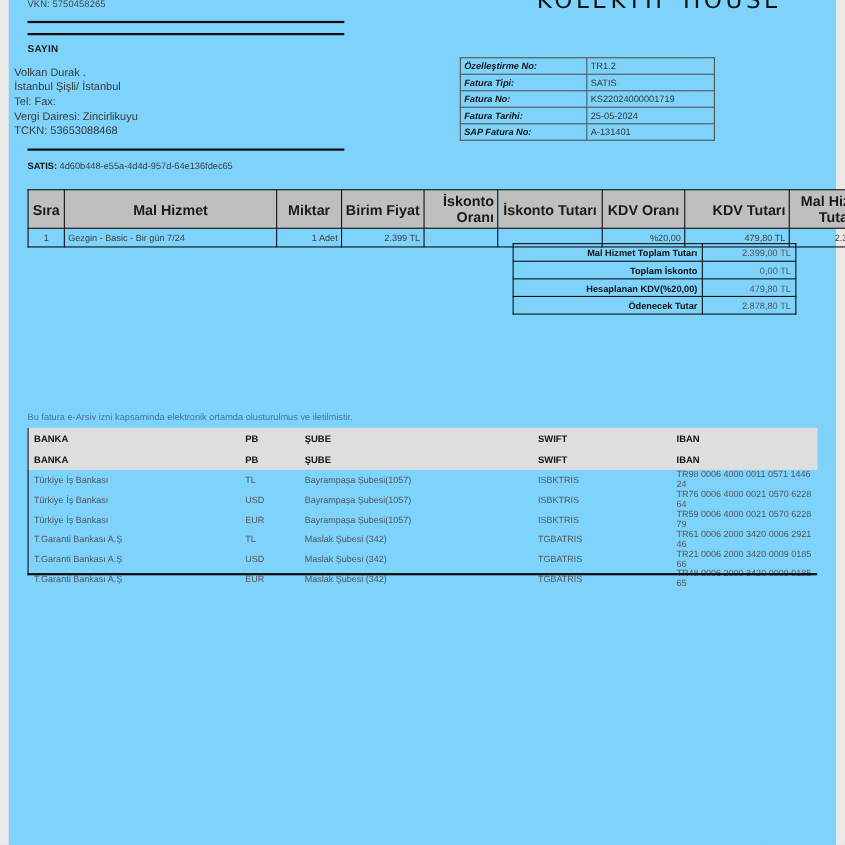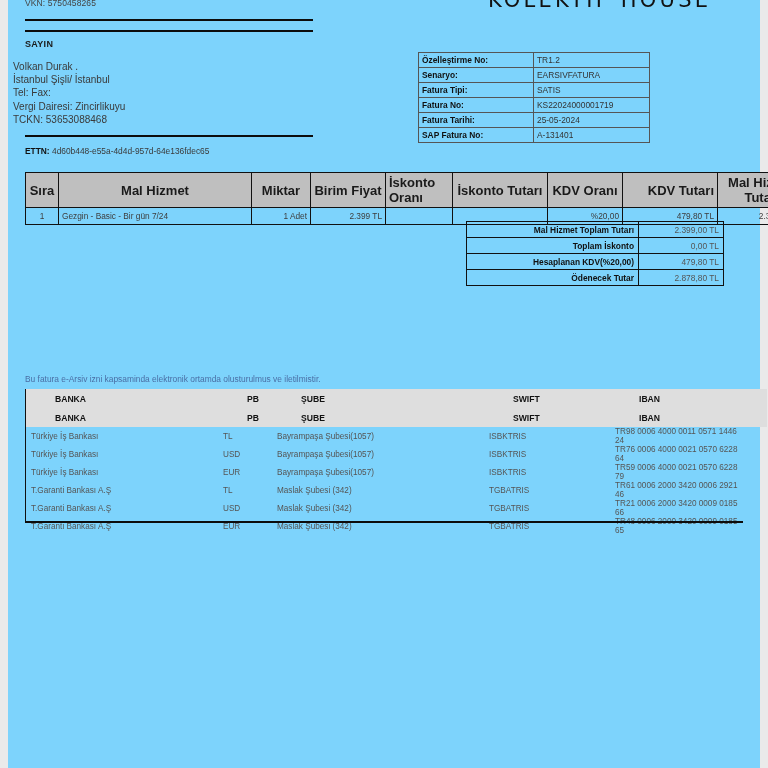--- a/index.html
+++ b/index.html
@@ -53,41 +53,41 @@
   
   .meta{
     position:absolute;left:410px;top:52px;width:232px;
     border-collapse:collapse;table-layout:fixed;
   }
   .meta td{
     border:1px solid #555;
     font-size:8.4px;padding:1px 3px;height:12px;
     color:#333;
   }
-  .meta td.k{width:108px;font-weight:bold;color:#111;}
+  .meta td.k{width:108px;font-weight:bold;color:#111;font-style:italic;}
 
   
   .items{
     position:absolute;left:17px;top:172px;width:718px;
     border-collapse:collapse;table-layout:fixed;
   }
   .items th{
     background:#bfbfbf;border:1.6px solid #111;
     font-size:13px;color:#1a1a1a;font-weight:bold;
     height:32px;padding:1px 3px;vertical-align:middle;
   }
   .items td{
     border:1.6px solid #111;font-size:8.3px;color:#3d3d3d;
     height:14px;padding:1px 3px;
   }
   .c-sira{width:26px;text-align:center;}
   .c-mal{width:186px;text-align:center;}
   .c-mik{width:52px;text-align:center;}
   .c-bf{width:68px;text-align:center;}
-  .c-isko{width:60px;text-align:left;}
+  .c-isko{width:60px;text-align:right;}
   .c-iskt{width:88px;text-align:center;}
   .c-kdvo{width:68px;text-align:center;}
   .c-kdvt{width:88px;text-align:right;}
   .c-mht{width:82px;text-align:center;}
   td.c-mal{text-align:left;}
   td.c-mik,td.c-bf,td.c-kdvo,td.c-kdvt,td.c-mht{text-align:right;}
 
   
   .totals{
     position:absolute;left:458px;top:221px;width:258px;
@@ -113,21 +113,21 @@
   .notefoot{
     position:absolute;left:17px;top:374px;
     font-size:8.4px;color:#4a6fa5;
   }
 
   
   .bankwrap{
     position:absolute;left:17px;top:389px;width:718px;
   }
   .bankhead{
-    background:#dedede;width:100%;height:38px;position:relative;padding-left:24px;
+    background:#dedede;width:100%;height:38px;position:relative;
   }
   .bank{
     width:100%;border-collapse:collapse;table-layout:fixed;
   }
   .bank th{
     font-size:8.6px;font-weight:bold;color:#111;text-align:left;
     height:19px;padding:0 0 0 6px;background:#dedede;
   }
   .bank td{
     font-size:8.2px;color:#555;text-align:left;
@@ -166,33 +166,29 @@
   <div class="addr">
     <div>Volkan Durak   .</div>
     <div>İstanbul Şişli/ İstanbul</div>
     <div>Tel: Fax:</div>
     <div>Vergi Dairesi: Zincirlikuyu</div>
     <div>TCKN: 53653088468</div>
   </div>
 
   <div class="rule r3"></div>
   <div class="ettn">
-    <b>ETTN:</b>
+    <b>SATIS:</b>
     <span>4d60b448-e55a-4d4d-957d-64e136fdec65</span>
   </div>
 
   <table class="meta">
     <tbody>
       <tr>
         <td class="k">Özelleştirme No:</td>
         <td>TR1.2</td>
-      </tr>
-      <tr>
-        <td class="k">Senaryo:</td>
-        <td>EARSIVFATURA</td>
       </tr>
       <tr>
         <td class="k">Fatura Tipi:</td>
         <td>SATIS</td>
       </tr>
       <tr>
         <td class="k">Fatura No:</td>
         <td>KS22024000001719</td>
       </tr>
       <tr>

